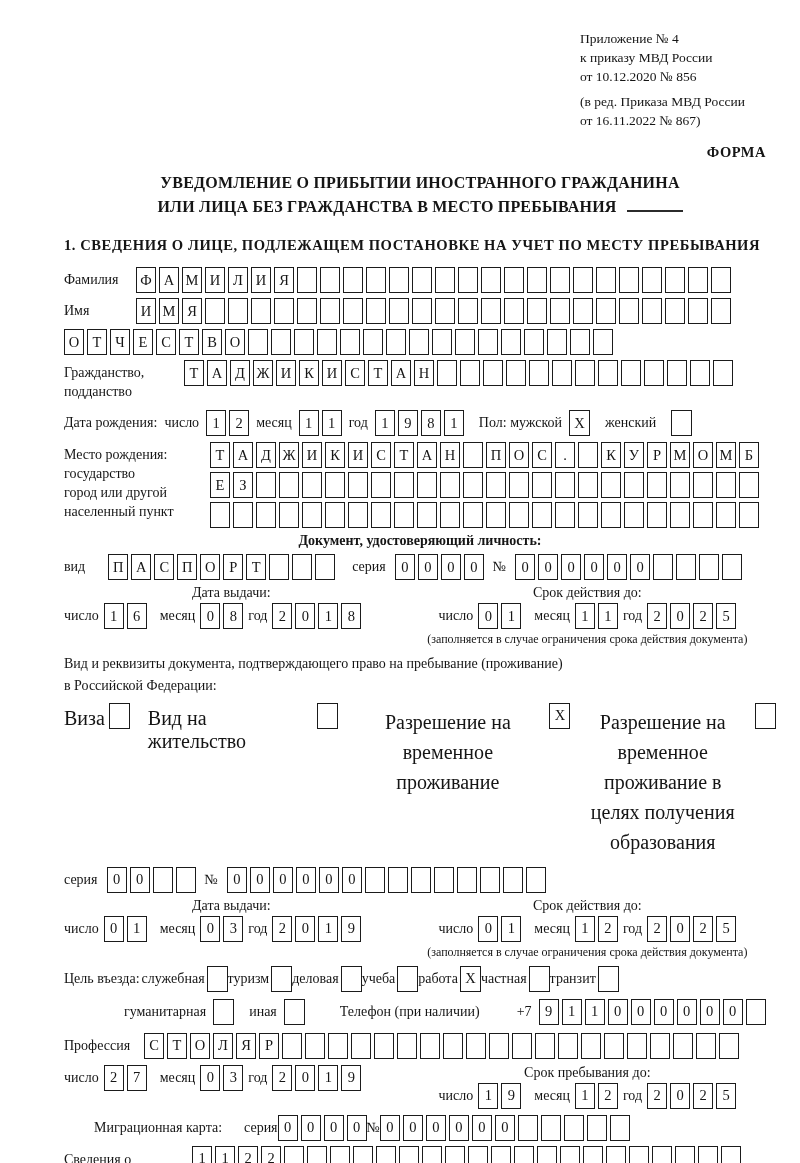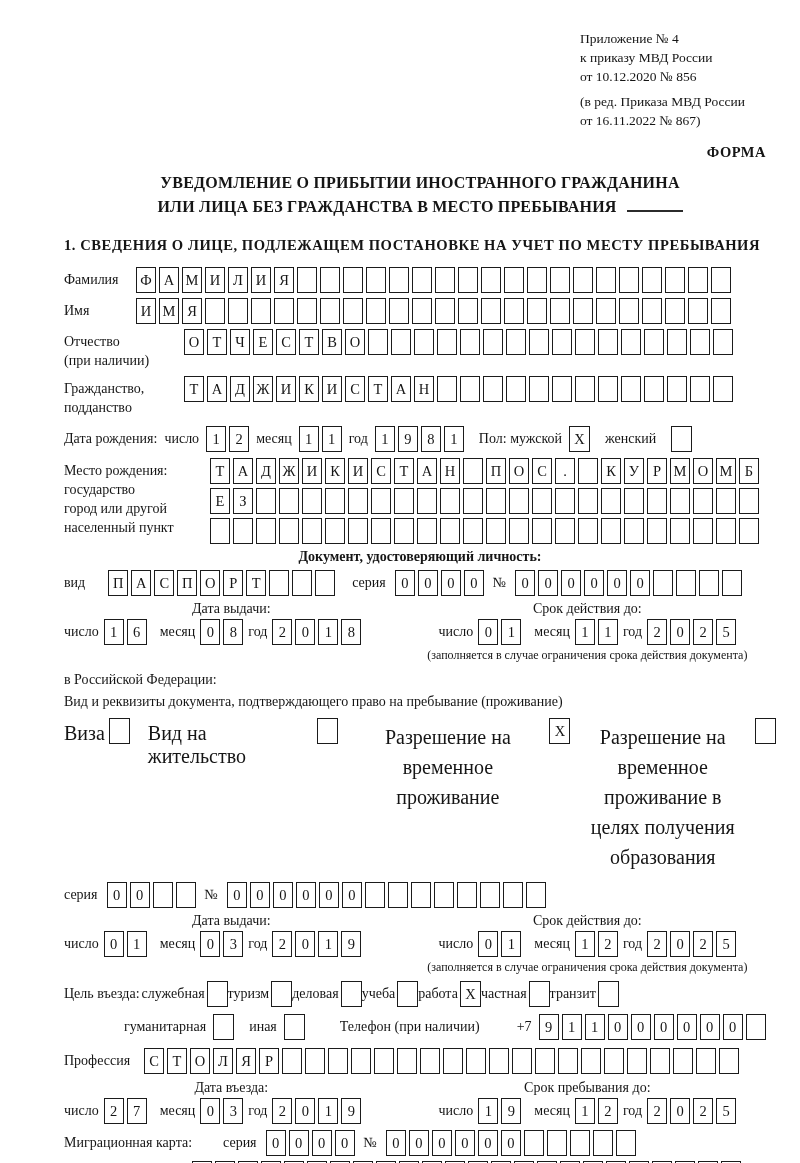--- a/index.html
+++ b/index.html
@@ -133,24 +133,20 @@
         <span class="cell"></span>
         <span class="cell"></span>
         <span class="cell"></span>
         <span class="cell"></span>
         <span class="cell"></span>
         <span class="cell"></span>
       </div>
   </div>
 
   <div class="frow">
-    <div class="lab w112">
-      <div>Отчество</div>
-      <div>(при наличии)</div>
-    </div>
     <div class="cells">
         <span class="cell">О</span>
         <span class="cell">Т</span>
         <span class="cell">Ч</span>
         <span class="cell">Е</span>
         <span class="cell">С</span>
         <span class="cell">Т</span>
         <span class="cell">В</span>
         <span class="cell">О</span>
         <span class="cell"></span>
@@ -399,22 +395,22 @@
             <span class="cell">0</span>
             <span class="cell">2</span>
             <span class="cell">5</span>
           </span>
       </div>
       <div class="dc-note">(заполняется в случае ограничения срока действия документа)</div>
     </div>
   </div>
 
   <div class="intro">
+    <div>Вид и реквизиты документа, подтверждающего право на пребывание (проживание)</div>
     <div>в Российской Федерации:</div>
-    <div>Вид и реквизиты документа, подтверждающего право на пребывание (проживание)</div>
   </div>
 
   <div class="optrow">
     <span class="optlabel">Виза</span>
     <span class="cb" style="margin-left:-6px;"></span>
     <span class="optlabel gapL">Вид на жительство</span>
     <span class="cb gapL"></span>
     <div class="optlabel ml w196 gapL">Разрешение на временное проживание</div>
     <span class="cb">X</span>
     <div class="optlabel ml w176">Разрешение на временное проживание в целях получения образования</div>
@@ -562,21 +558,20 @@
         <span class="cell"></span>
         <span class="cell"></span>
         <span class="cell"></span>
         <span class="cell"></span>
         <span class="cell"></span>
       </div>
   </div>
 
   <div class="datecols" style="margin-top:6px;">
     <div class="datecol">
-      <div class="dc-head">Дата въезда:</div>
       <div class="dategrp-row">
         <span class="dlabel">число</span>
         <span class="cells">
             <span class="cell">2</span>
             <span class="cell">7</span>
           </span>
         <span class="dlabel gapL">месяц</span>
         <span class="cells">
             <span class="cell">0</span>
             <span class="cell">3</span>
@@ -607,21 +602,21 @@
         <span class="cells">
             <span class="cell">2</span>
             <span class="cell">0</span>
             <span class="cell">2</span>
             <span class="cell">5</span>
           </span>
       </div>
     </div>
   </div>
 
-  <div class="frow inline-row" style="gap:9px;">
+  <div class="frow inline-row" style="gap:0;margin-left:30px;">
     <span class="dlabel" style="margin-right:22px;">Миграционная карта:</span>
     <span class="dlabel">серия</span>
     <span class="cells">
         <span class="cell">0</span>
         <span class="cell">0</span>
         <span class="cell">0</span>
         <span class="cell">0</span>
       </span>
     <span class="dlabel">№</span>
     <span class="cells">

